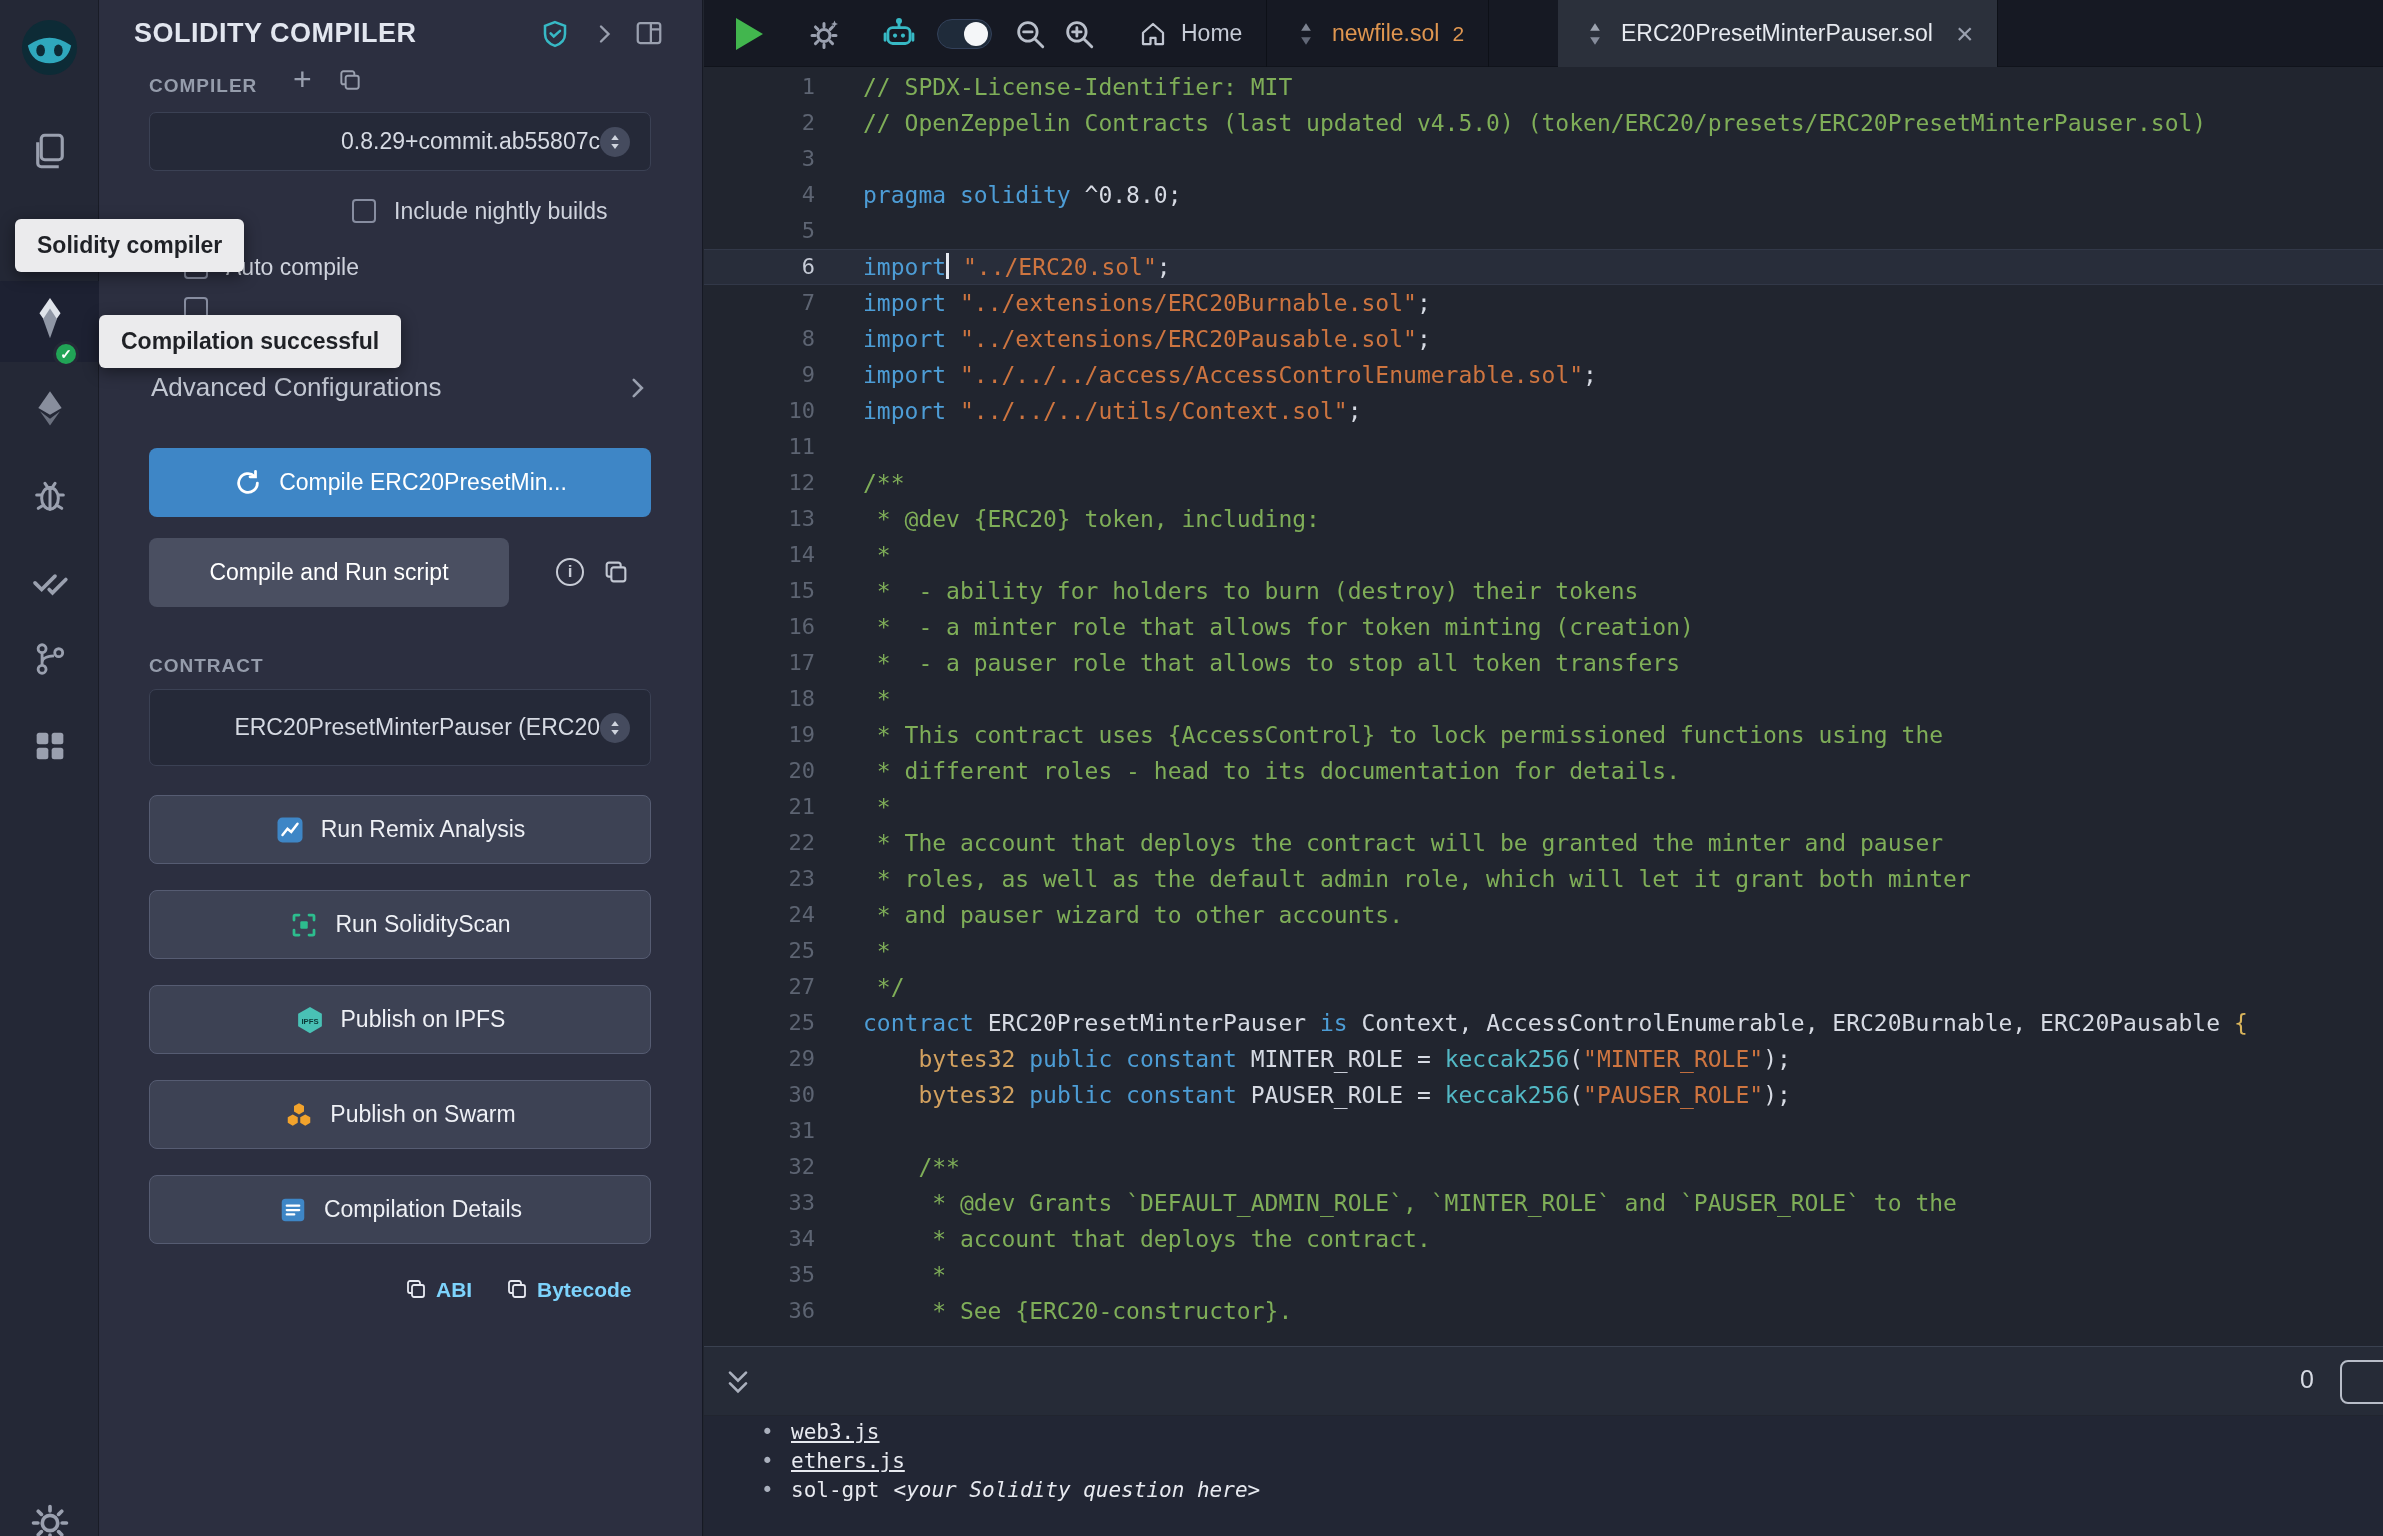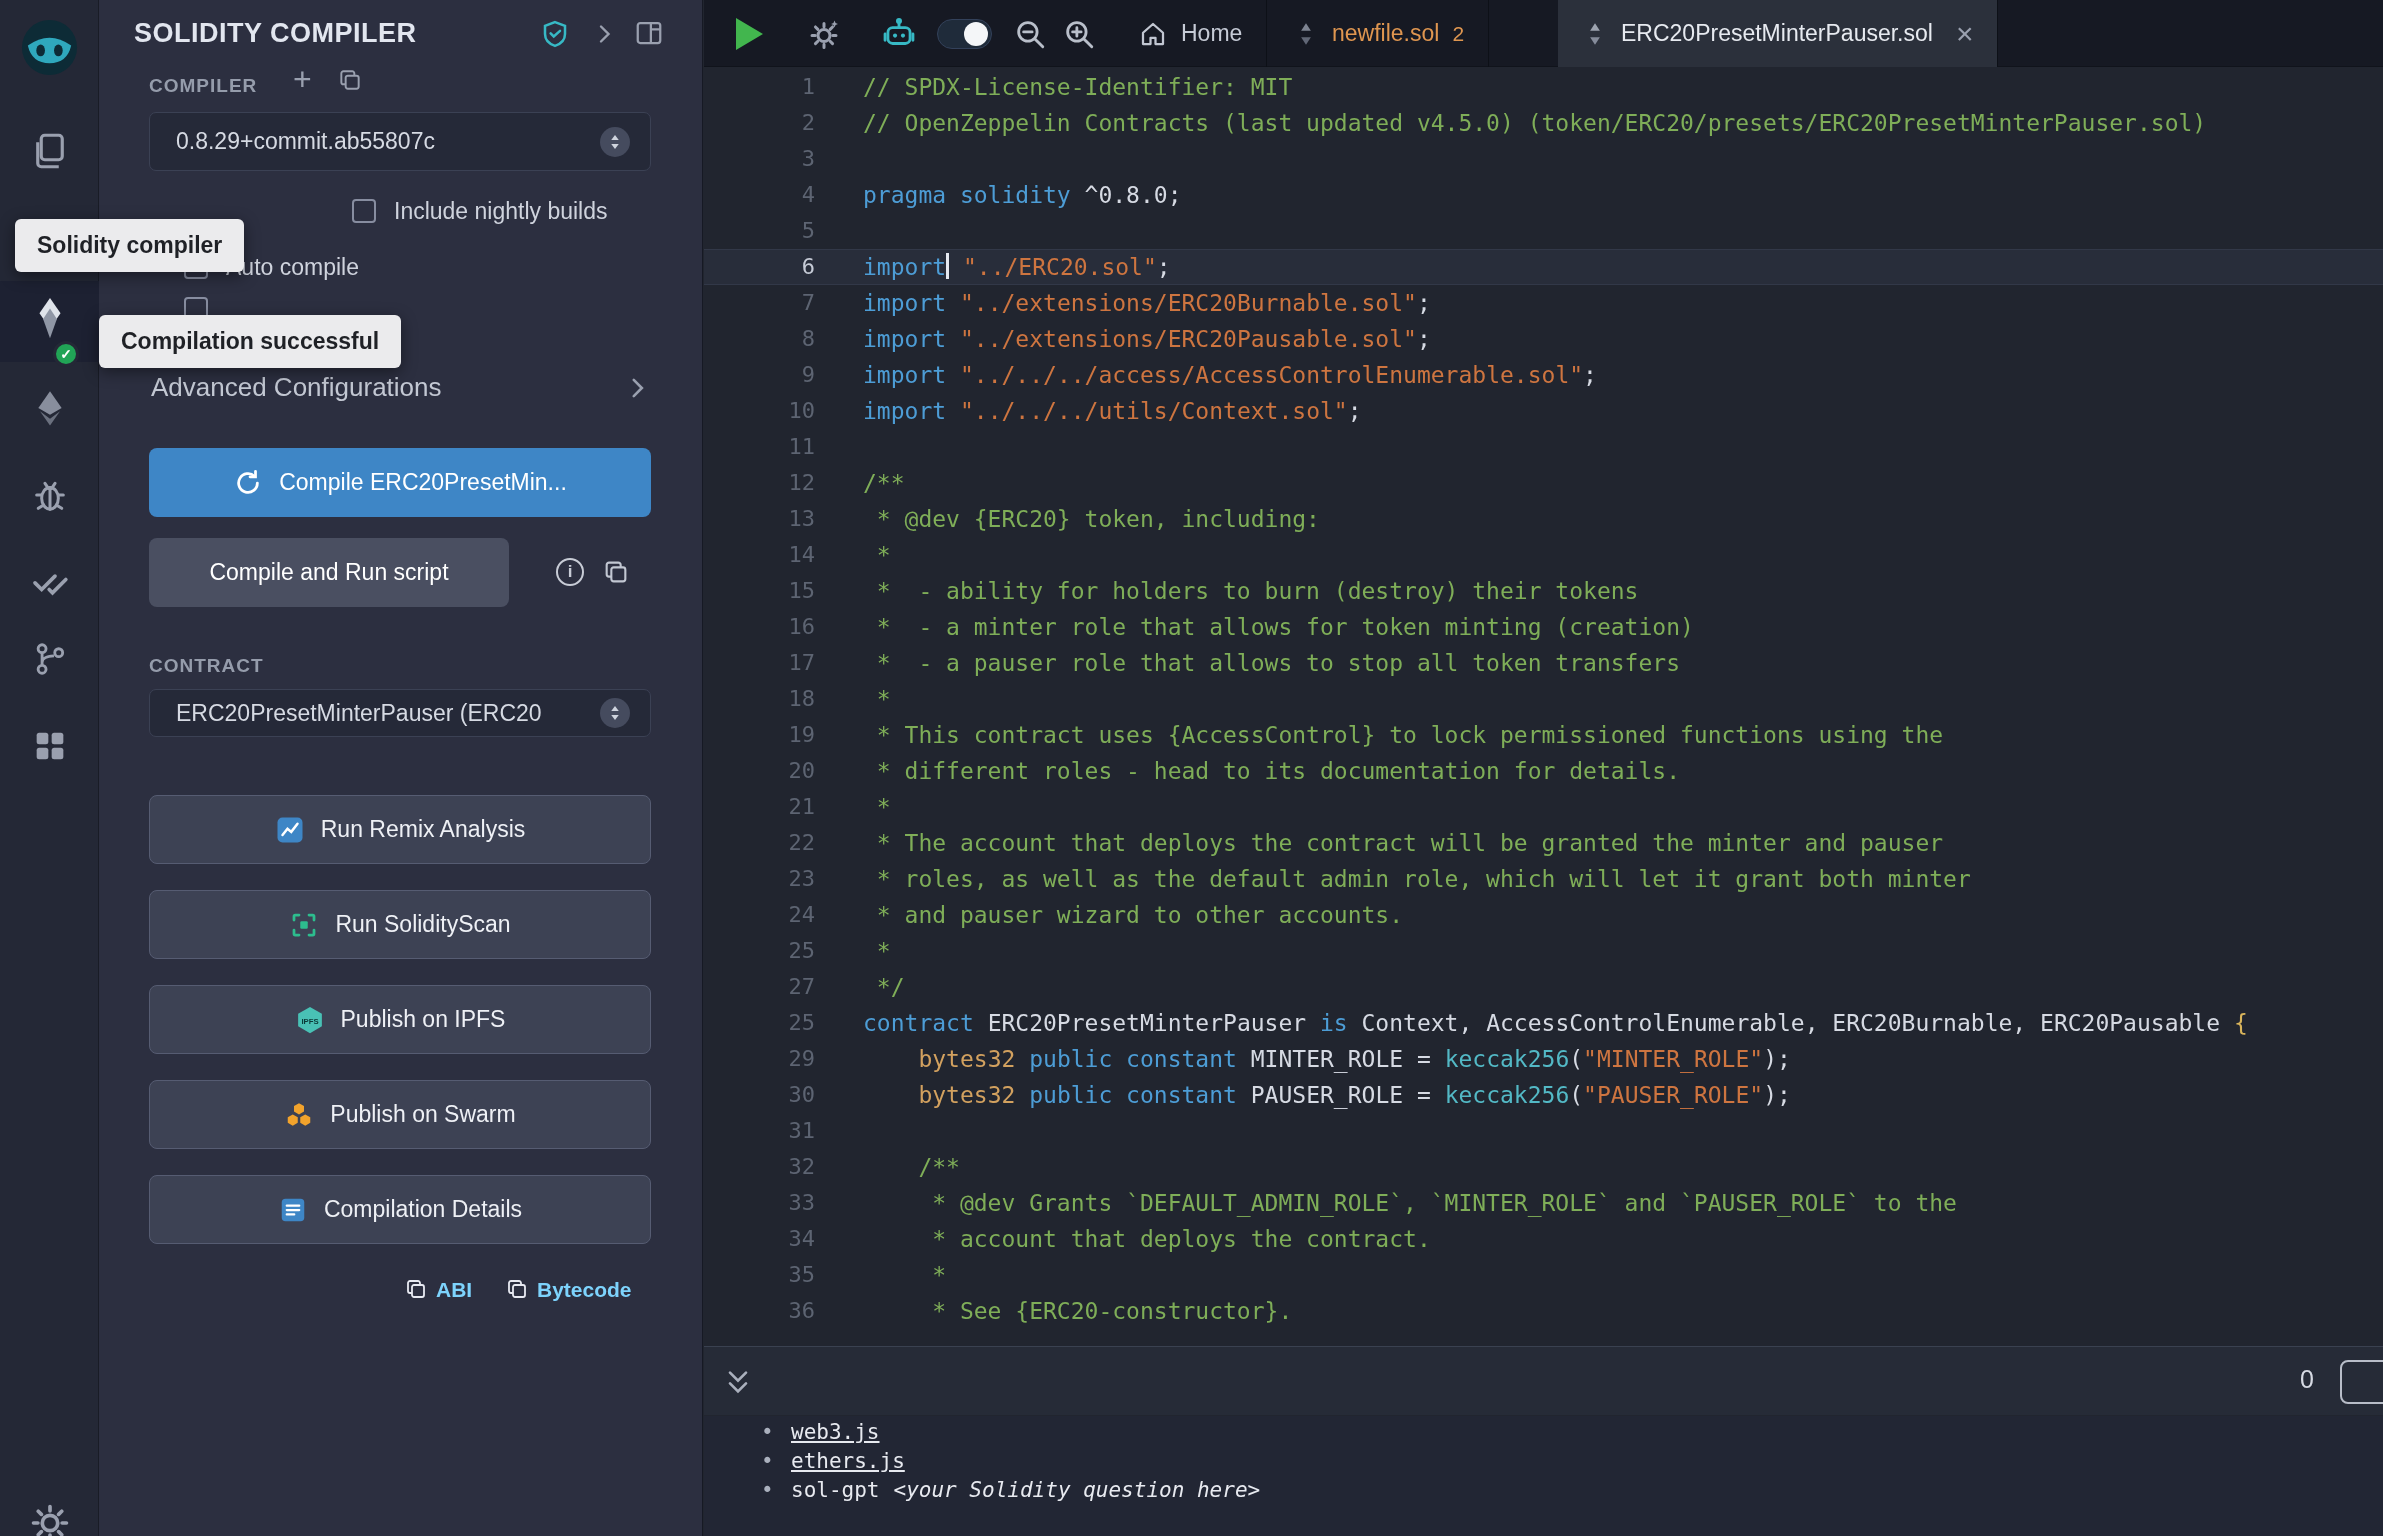--- a/index.html
+++ b/index.html
@@ -19,21 +19,21 @@
   
   #sidepanel { position:absolute; left:99px; top:0; width:604px; height:1537px;
                background:#2c2f40; border-right:1px solid #161924; z-index:4; }
   .sp-title { position:absolute; left:35px; top:18px; font-size:27px; font-weight:bold;
               color:#e2e6ef; letter-spacing:0.5px; }
   .sp-hicon { position:absolute; top:18px; }
   .seclabel { position:absolute; font-size:19px; font-weight:600; letter-spacing:1px; color:#959cab; }
   .mini-ico { position:absolute; color:#9aa0af; }
   .field { position:absolute; left:50px; width:502px; background:#252938; border:1px solid #3b4154;
            border-radius:7px; display:flex; align-items:center; padding:0 20px 0 26px;
-           color:#d6dae3; font-size:23px; cursor:pointer; }
+           color:#d6dae3; font-size:23px; cursor:pointer;text-align:right; }
   .field .field-text { flex:1; white-space:nowrap; overflow:hidden; }
   .stepper { width:30px; height:30px; border-radius:50%; background:#454b5e; flex:0 0 auto;
              display:flex; align-items:center; justify-content:center; }
   .cbx { position:absolute; width:24px; height:24px; border:2px solid #878da0; border-radius:4px;
          background:transparent; cursor:pointer; }
   .cbx-label { position:absolute; font-size:23px; color:#cfd3dd; white-space:nowrap; }
   .advanced { position:absolute; left:52px; top:372px; width:499px; display:flex; align-items:center;
               justify-content:space-between; color:#c3c8d3; font-size:26px; cursor:pointer; }
   .btn { position:absolute; left:50px; width:502px; height:69px; border:none; border-radius:8px;
          display:flex; align-items:center; justify-content:center; gap:16px;
@@ -255,21 +255,21 @@
     <span class="info-circle" style="top:558px">i</span>
     <span class="copy-btn" style="left:503px;top:558px">
       <svg width="28" height="28" viewBox="0 0 24 24" fill="none" stroke="#c2c7d2" stroke-width="1.8">
         <rect x="8" y="8" width="12" height="12" rx="2"></rect>
         <path d="M16 8 V6 a2 2 0 0 0 -2 -2 H6 a2 2 0 0 0 -2 2 v8 a2 2 0 0 0 2 2 h2"></path>
       </svg>
     </span>
 
     <div class="seclabel" style="left:50px;top:655px">CONTRACT</div>
 
-    <div class="field" style="top:689px;height:48px">
+    <div class="field" style="top:689px;height:77px">
       <span class="field-text">ERC20PresetMinterPauser (ERC20</span>
       <span class="stepper">
         <svg width="20" height="20" viewBox="0 0 24 24">
           <path d="M12 3.5 L16.5 9.5 h-9 Z" fill="#cfd4de"></path>
             <path d="M12 20.5 L7.5 14.5 h9 Z" fill="#cfd4de"></path>
         </svg>
       </span>
     </div>
 
     <button class="btn btn-outline" style="top:795px">

